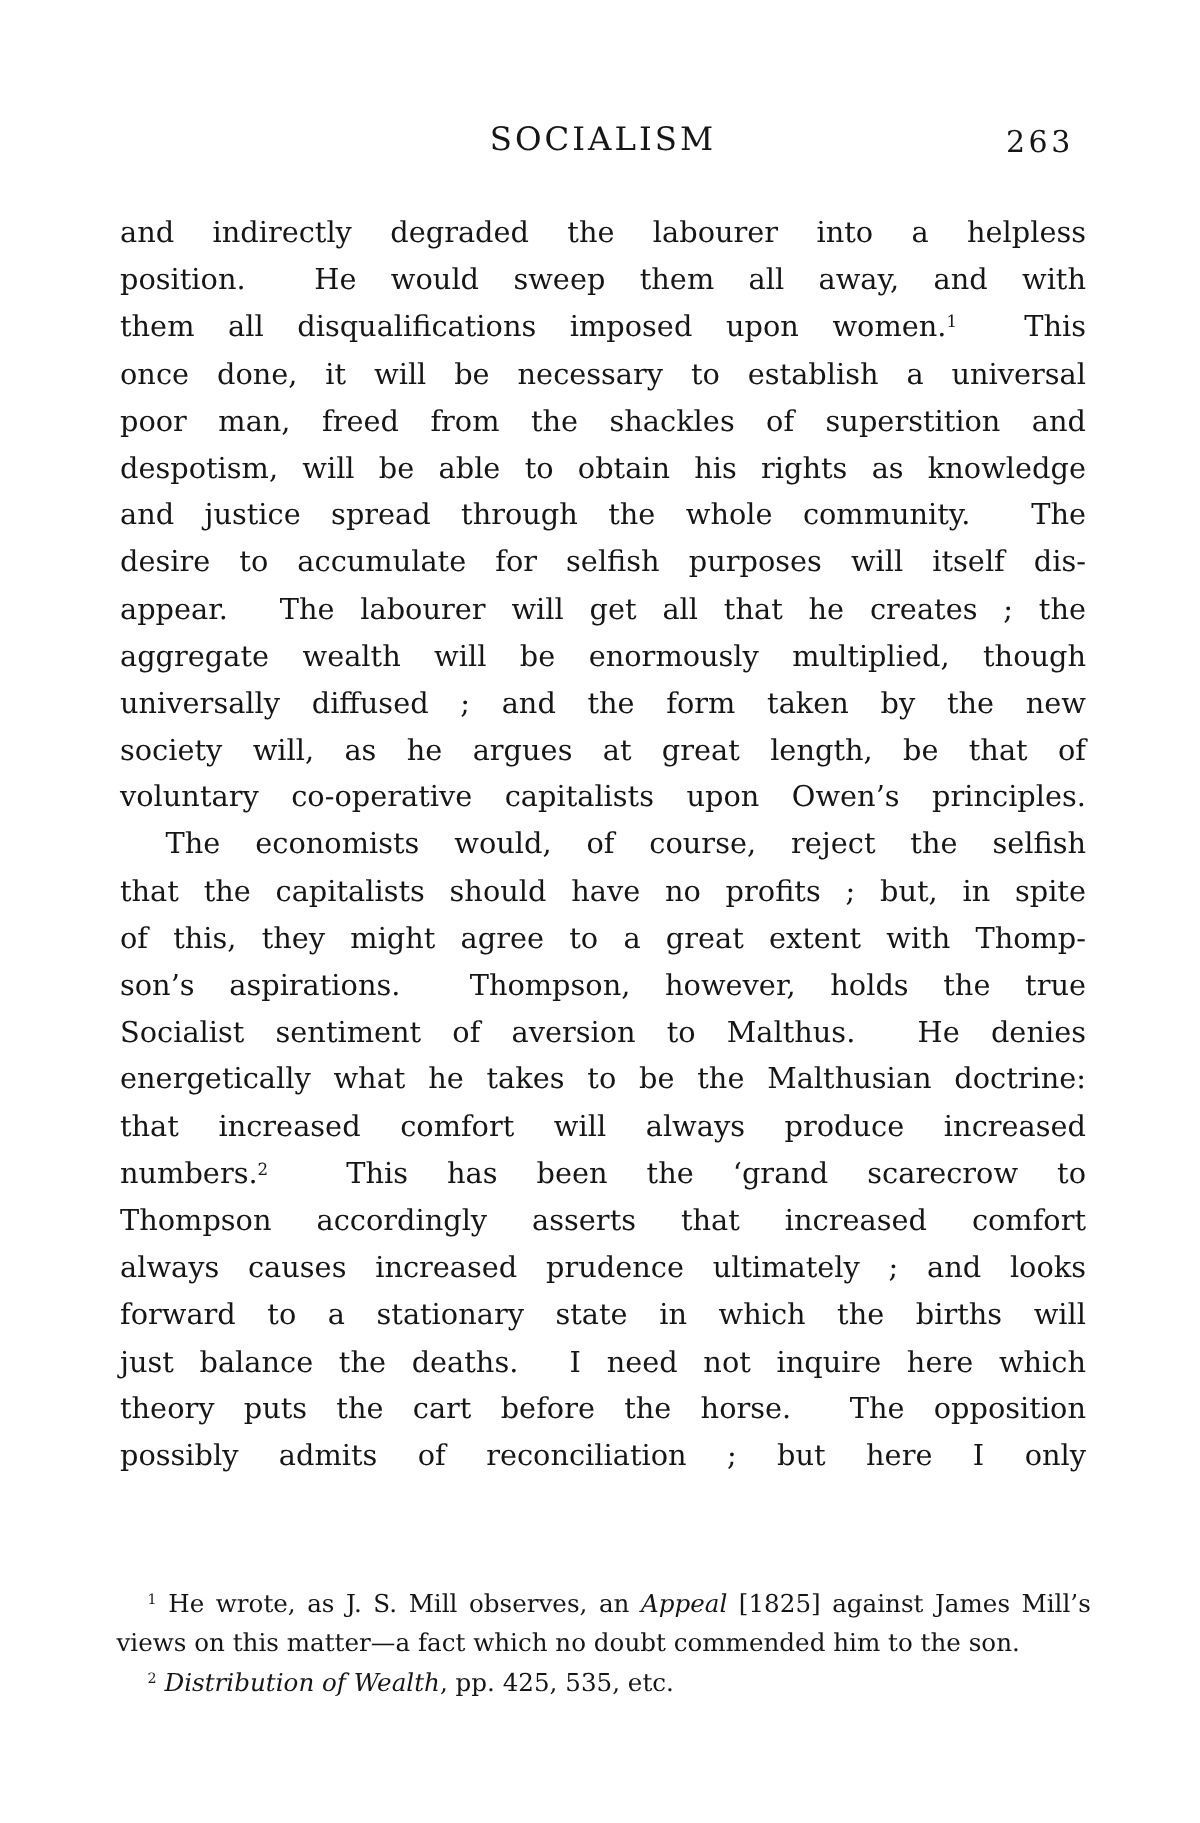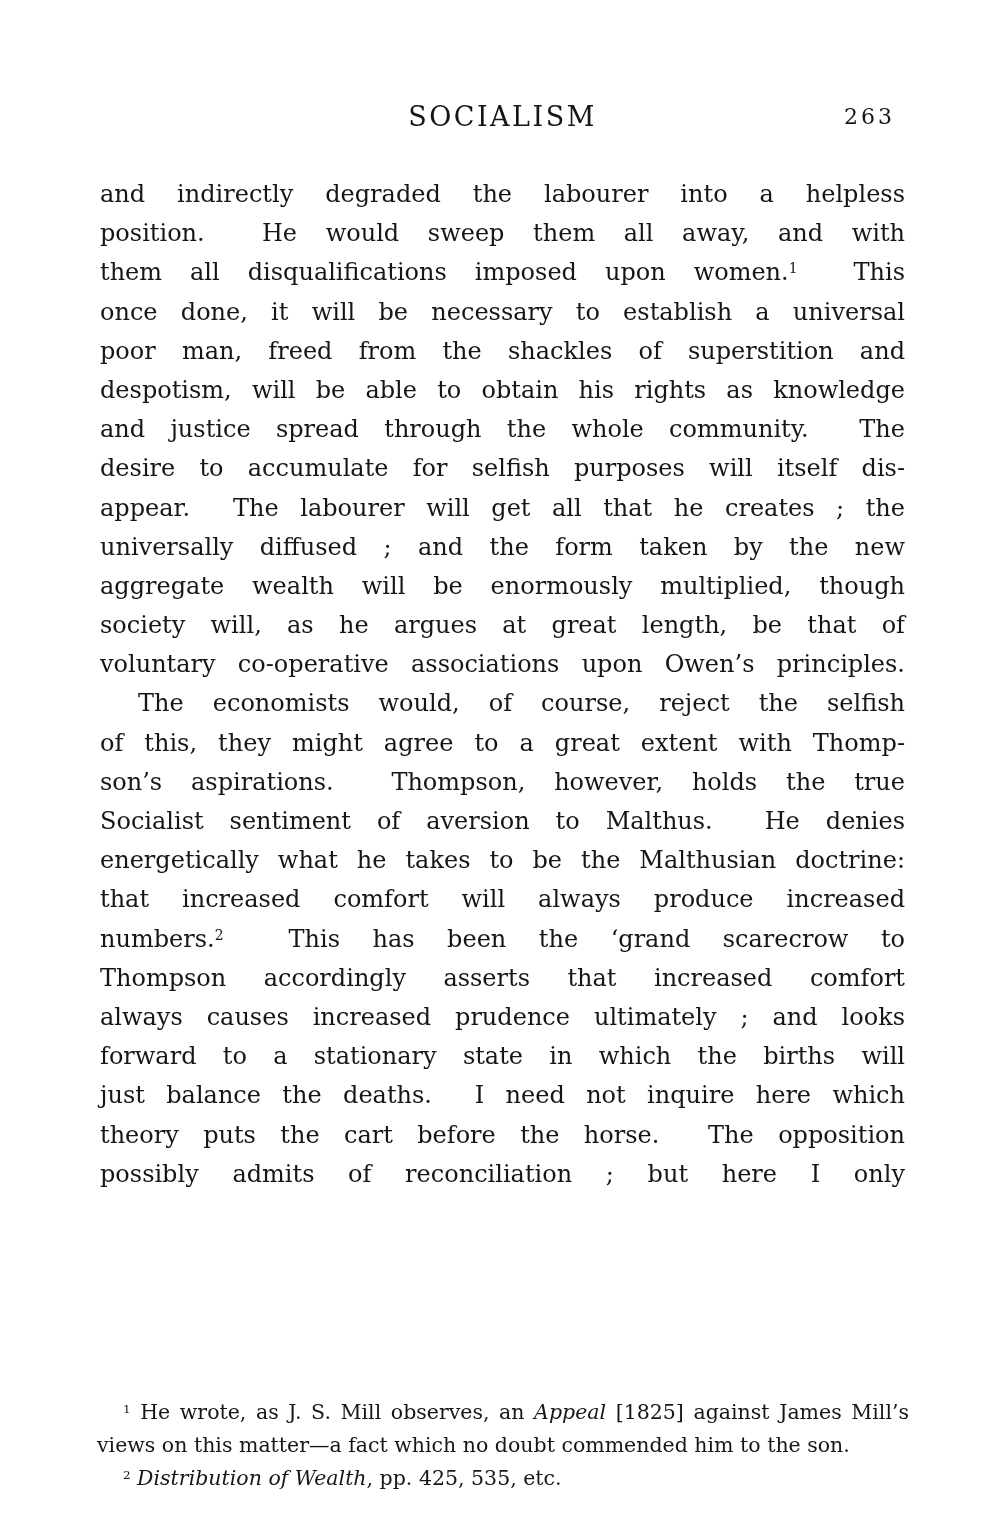--- a/index.html
+++ b/index.html
@@ -27,21 +27,21 @@
     display: block;
     text-align: center;
     font-size: 27px;
     letter-spacing: 2.5px;
     color: #161616;
   }
   .page-number {
     position: absolute;
     top: 3px;
     right: 10px;
-    font-size: 22px;
+    font-size: 25px;
     letter-spacing: 3px;
     color: #161616;
   }
   .body-text {
     position: absolute;
     left: 100px;
     top: 175px;
     width: 805px;
   }
   .line {
@@ -54,21 +54,21 @@
     white-space: normal;
     text-align: justify;
     text-align-last: justify;
   }
   .line.indent {
     text-indent: 38px;
   }
   .footnotes {
     position: absolute;
     left: 97px;
-    top: 1396px;
+    top: 1320px;
     width: 812px;
   }
   .fline {
     font-size: 20.5px;
     line-height: 33px;
     height: 33px;
   }
   .fline.findent {
     text-indent: 26px;
   }
@@ -93,25 +93,26 @@
   <div class="body-text" id="body-text">
       <div class="line just"><span>and indirectly degraded the labourer into a helpless</span></div>
       <div class="line just"><span>position.&nbsp; He would sweep them all away, and with</span></div>
       <div class="line just"><span>them all disqualifications imposed upon women.</span><span class="sup">1</span><span>&nbsp; This</span></div>
       <div class="line just"><span>once done, it will be necessary to establish a universal</span></div>
       <div class="line just"><span>poor man, freed from the shackles of superstition and</span></div>
       <div class="line just"><span>despotism, will be able to obtain his rights as knowledge</span></div>
       <div class="line just"><span>and justice spread through the whole community.&nbsp; The</span></div>
       <div class="line just"><span>desire to accumulate for selfish purposes will itself dis-</span></div>
       <div class="line just"><span>appear.&nbsp; The labourer will get all that he creates ; the</span></div>
+      <div class="line just"><span>aggregate wealth will be enormously multiplied, though</span></div>
       <div class="line just"><span>universally diffused ; and the form taken by the new</span></div>
-      <div class="line just"><span>aggregate wealth will be enormously multiplied, though</span></div>
       <div class="line just"><span>society will, as he argues at great length, be that of</span></div>
-      <div class="line just"><span>voluntary co-operative associations upon Owen’s principles.</span></div>
+      <div class="line just"><span>voluntary co-operative capitalists upon Owen’s principles.</span></div>
       <div class="line just indent"><span>The economists would, of course, reject the selfish</span></div>
+      <div class="line just"><span>that the capitalists should have no profits ; but, in spite</span></div>
       <div class="line just"><span>of this, they might agree to a great extent with Thomp-</span></div>
       <div class="line just"><span>son’s aspirations.&nbsp; Thompson, however, holds the true</span></div>
       <div class="line just"><span>Socialist sentiment of aversion to Malthus.&nbsp; He denies</span></div>
       <div class="line just"><span>energetically what he takes to be the Malthusian doctrine:</span></div>
       <div class="line just"><span>that increased comfort will always produce increased</span></div>
       <div class="line just"><span>numbers.</span><span class="sup">2</span><span>&nbsp; This has been the ‘grand scarecrow to</span></div>
       <div class="line just"><span>Thompson accordingly asserts that increased comfort</span></div>
       <div class="line just"><span>always causes increased prudence ultimately ; and looks</span></div>
       <div class="line just"><span>forward to a stationary state in which the births will</span></div>
       <div class="line just"><span>just balance the deaths.&nbsp; I need not inquire here which</span></div>

